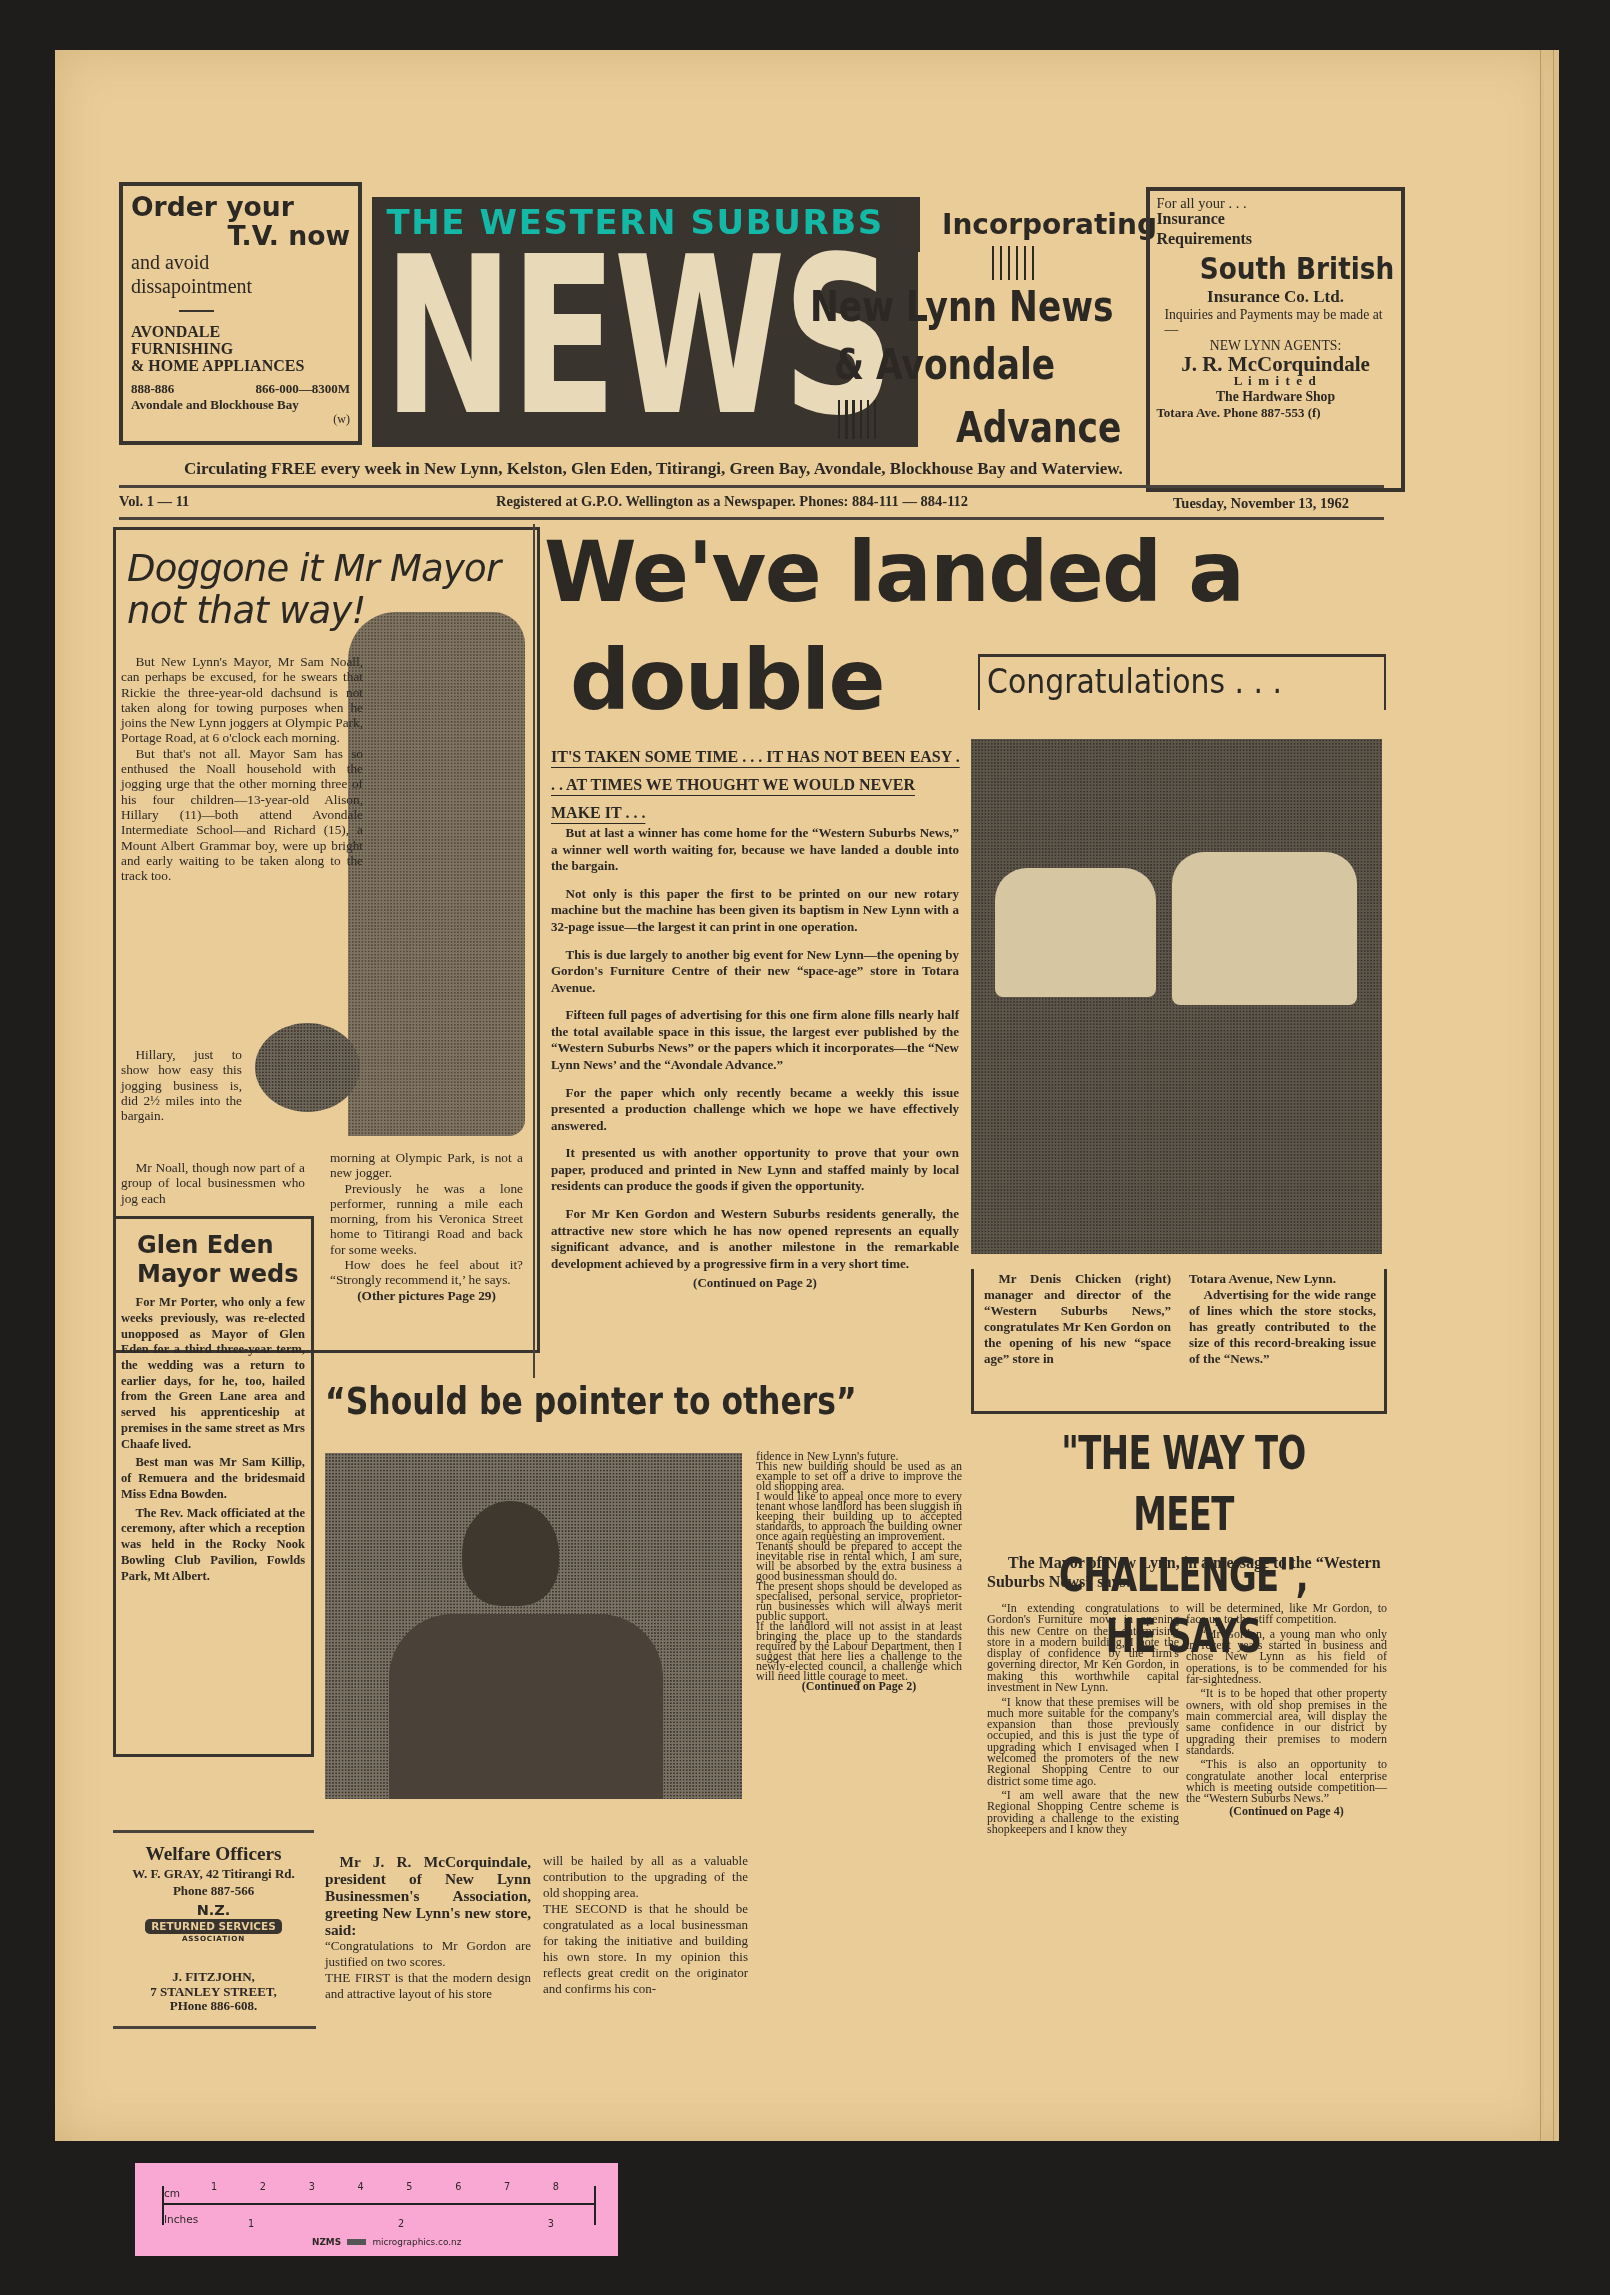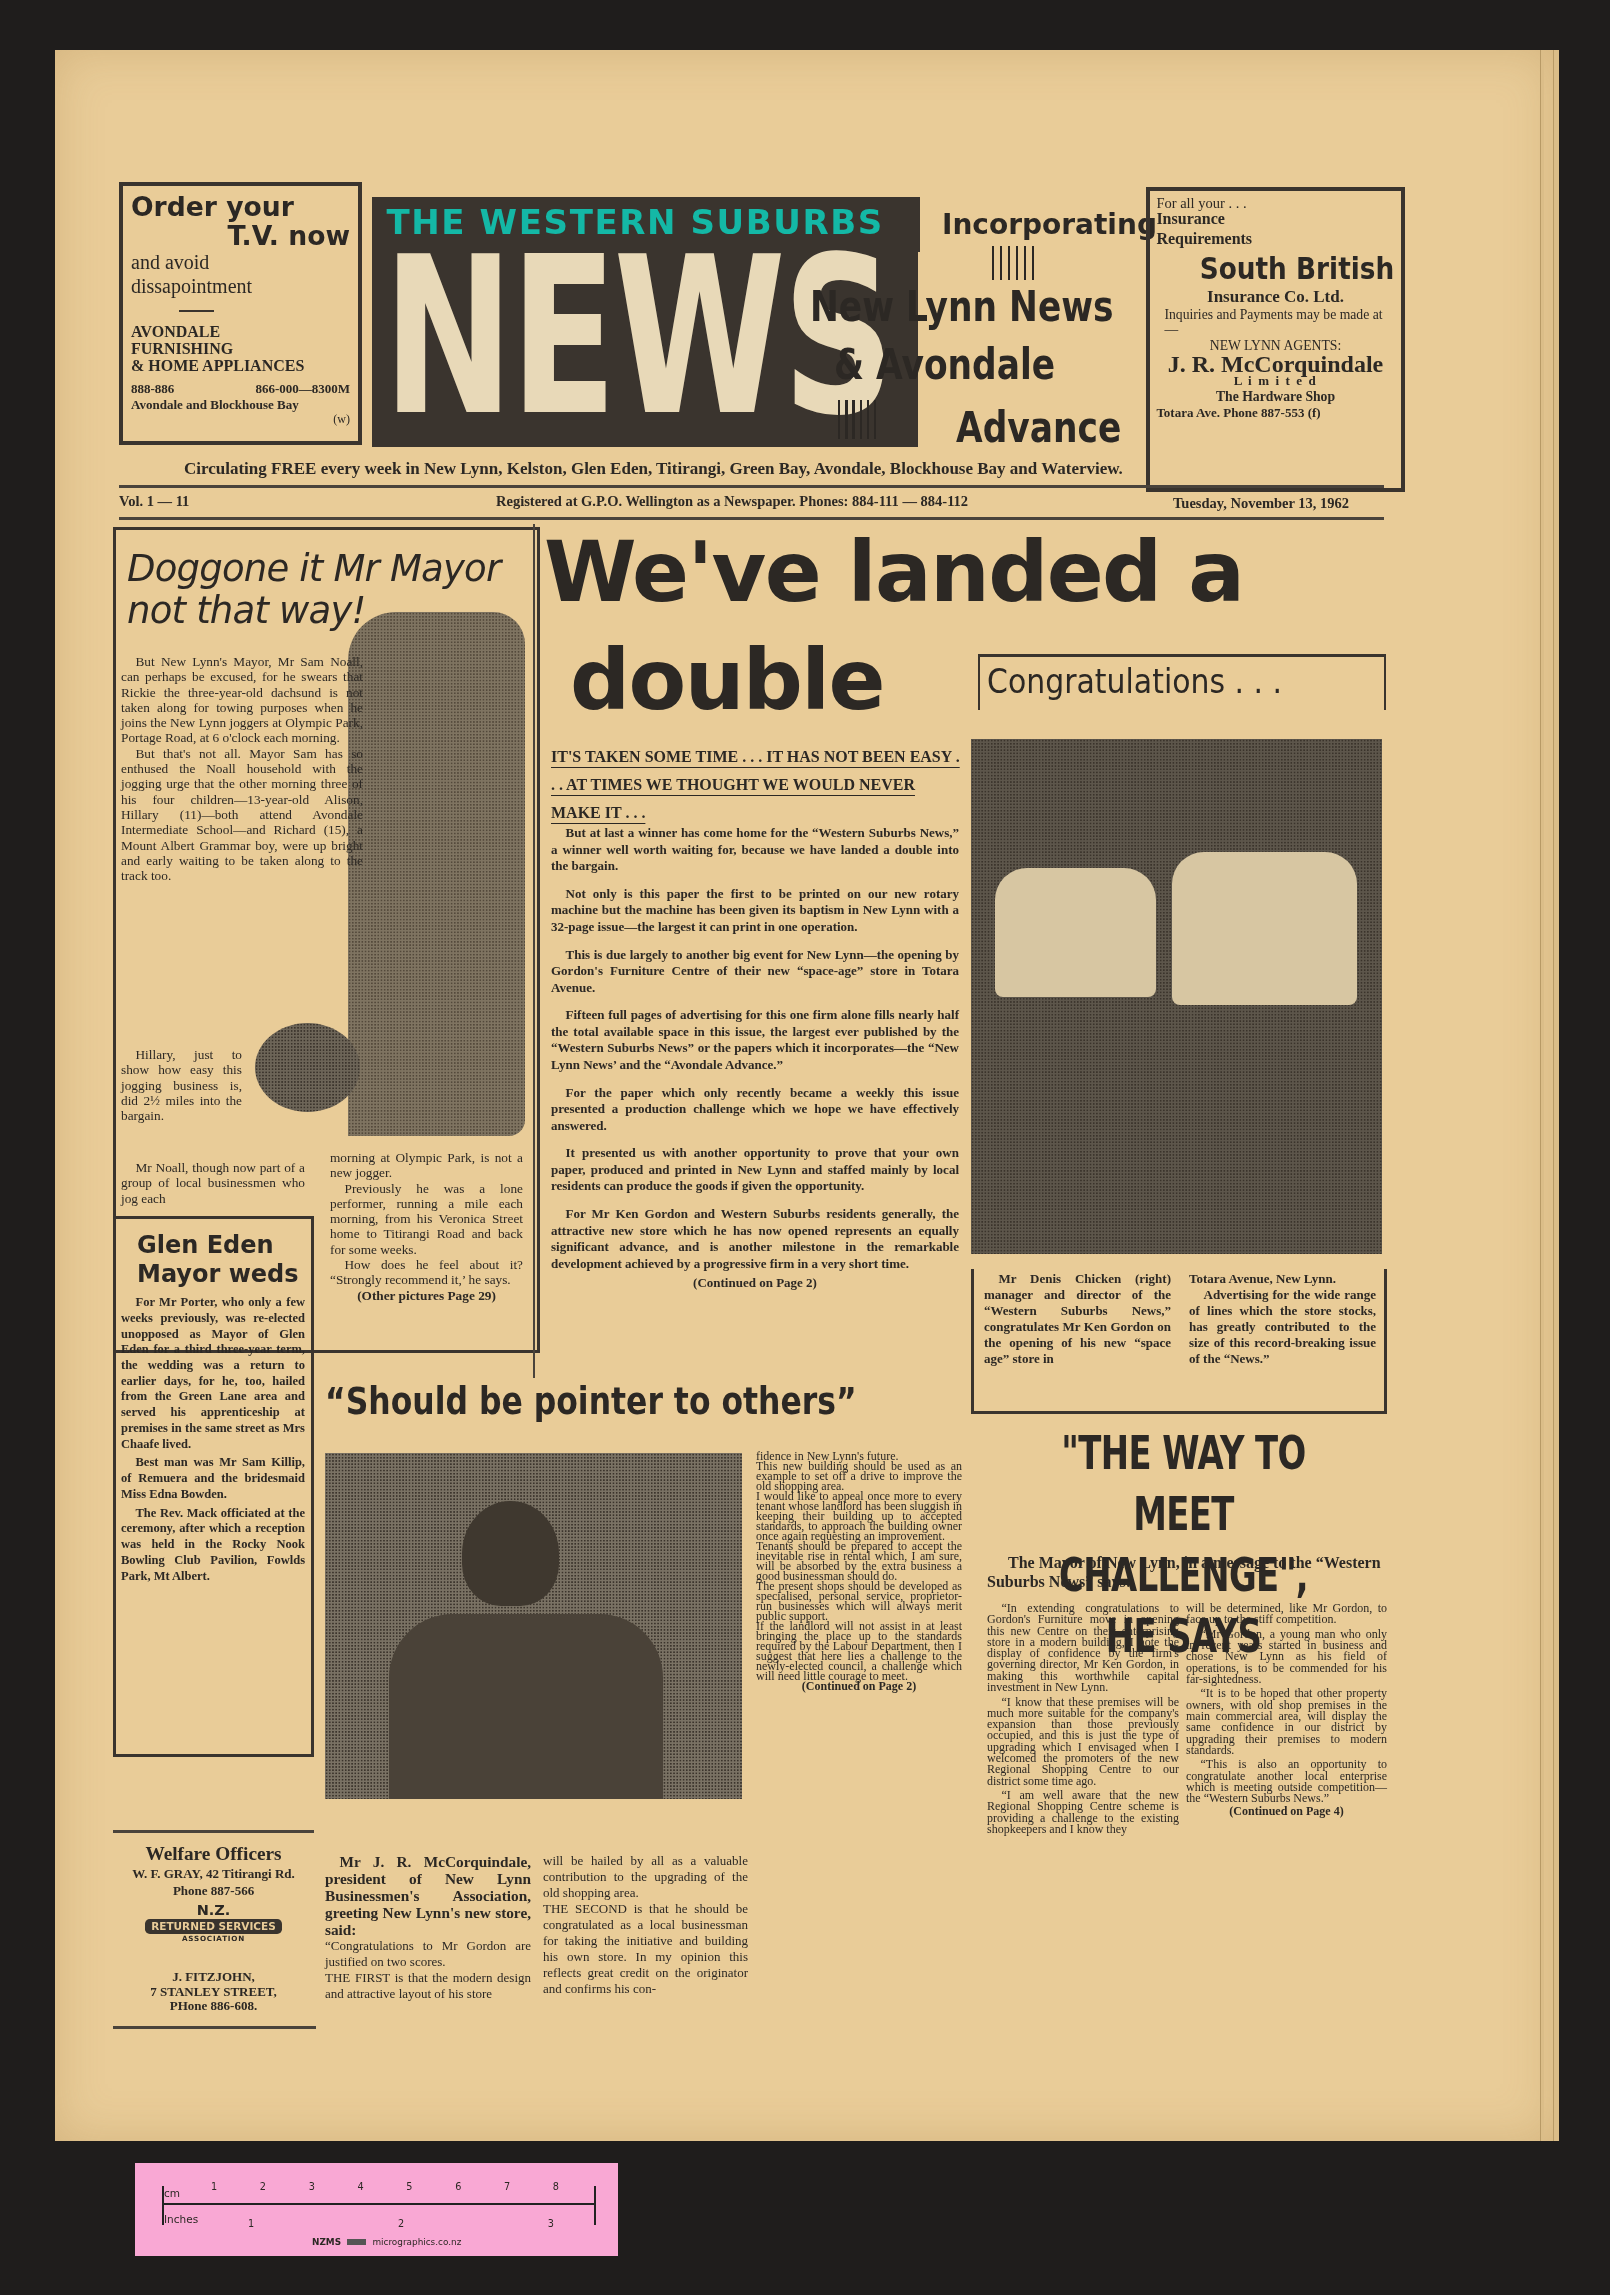--- a/index.html
+++ b/index.html
@@ -57,21 +57,21 @@
 <div class="abs sans bold" style="left:956px;top:403px;font-size:42px;transform:scaleX(0.82);transform-origin:left top;">Advance</div>
 
 <div class="abs box hdr-ad" style="left:1140px;top:187px;width:259px;height:305px;padding:4.8px 6.4px;margin-left:6px;">
   <p style="font-size:14.5px;line-height:14.5px;">For all your . . .</p>
   <p class="bold" style="font-size:16px;line-height:17.7px;">Insurance</p>
   <p class="bold" style="font-size:16px;line-height:22.6px;">Requirements</p>
   <p class="sans bold" style="font-size:31px;line-height:35px;text-align:right;transform:scaleX(0.85);transform-origin:right;">South British</p>
   <p class="bold center" style="font-size:17px;line-height:22.6px;">Insurance Co. Ltd.</p>
   <p style="font-size:13.7px;line-height:14.5px;padding-left:8px;">Inquiries and Payments may be made at —</p>
   <p class="center" style="font-size:13.7px;line-height:17.7px;">NEW LYNN AGENTS:</p>
-  <p class="bold center" style="font-size:24px;line-height:19.3px;text-align:center;">J. R. McCorquindale</p>
+  <p class="bold center" style="font-size:21px;line-height:19.3px;text-align:center;">J. R. McCorquindale</p>
   <p class="bold center" style="font-size:13px;line-height:14.5px;letter-spacing:1.6px;">L i m i t e d</p>
   <p class="bold center" style="font-size:13.7px;line-height:16px;">The Hardware Shop</p>
   <p class="bold" style="font-size:13px;line-height:16px;">Totara Ave. Phone 887-553  (f)</p>
 </div>
 
 <div class="abs bold" style="left:184px;top:459px;font-size:17px;white-space:nowrap;">Circulating FREE every week in New Lynn, Kelston, Glen Eden, Titirangi, Green Bay, Avondale, Blockhouse Bay and Waterview.</div>
 <div class="rule" style="left:119px;top:485px;width:1265px;"></div>
 <div class="abs bold" style="left:119px;top:493px;font-size:14.5px;">Vol. 1 — 11</div>
 <div class="abs bold" style="left:496px;top:493px;font-size:14.5px;white-space:nowrap;">Registered at G.P.O. Wellington as a Newspaper.  Phones: 884-111 — 884-112</div>
 <div class="abs bold" style="left:1173px;top:495px;font-size:14.5px;">Tuesday, November 13, 1962</div>

